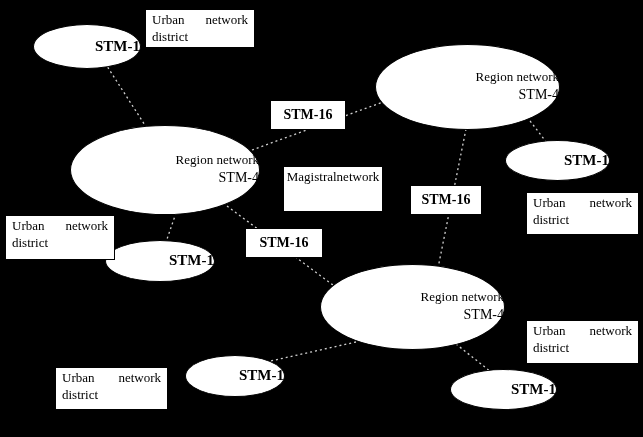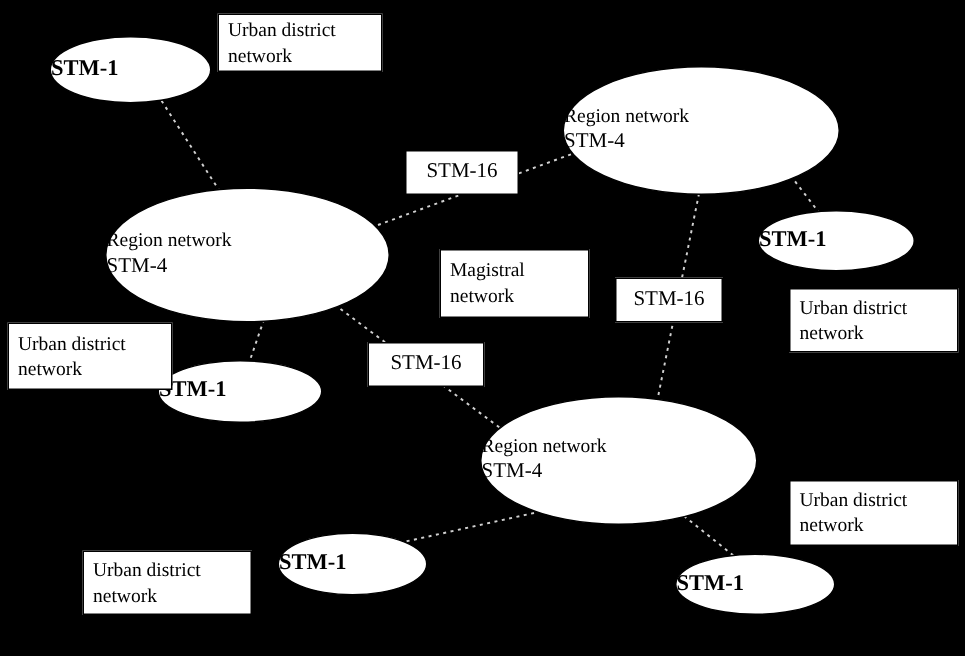--- a/index.html
+++ b/index.html
@@ -19,41 +19,40 @@
     stroke-width: 1.3;
     stroke-dasharray: 2 3;
   }
   .node {
     position: absolute;
     background: var(--node-fill, #fff);
     border: 1px solid var(--node-border, #000);
     border-radius: 50%;
     display: flex;
     flex-direction: column;
-    align-items: flex-start;
+    align-items: flex-end;
     justify-content: center;
     text-align: center;
     font-size: 13px;
     line-height: 1.3;
   }
   .box {
     position: absolute;
     background: var(--node-fill, #fff);
     border: 1px solid var(--node-border, #000);
     display: flex;
-    flex-direction: column;
     justify-content: center;
     font-size: 13px;
     line-height: 1.3;
     padding: 2px 6px;
   }
   .box.left-text { align-items: flex-start; text-align: left; }
   .box.center-text { align-items: center; text-align: center; }
   .stm1-label { font-weight: bold; font-size: 15px; }
-  .stm16-label { font-weight: normal; font-size: 14px; }
+  .stm16-label { font-weight: bold; font-size: 14px; }
   .region-line2 { font-weight: normal; font-size: 14px; }
 </style>
 </head>
 <body>
 
 <div class="canvas">
 
   <svg class="links">
     <line x1="105" y1="63" x2="150" y2="133"></line>
     <line x1="252" y1="150" x2="383" y2="102"></line>
@@ -110,21 +109,21 @@
 
   <div class="box center-text" style="left:245px; top:228px; width:78px; height:30px;">
     <span class="stm16-label">STM-16</span>
   </div>
 
   <div class="box left-text" style="left:145px; top:9px; width:110px; height:39px;">
     <span>Urban district</span>
     <span>network</span>
   </div>
 
-  <div class="box left-text" style="left:293px; top:166px; width:100px; height:46px;">
+  <div class="box left-text" style="left:283px; top:166px; width:100px; height:46px;">
     <span>Magistral</span>
     <span>network</span>
   </div>
 
   <div class="box left-text" style="left:526px; top:192px; width:113px; height:43px;">
     <span>Urban district</span>
     <span>network</span>
   </div>
 
   <div class="box left-text" style="left:5px; top:215px; width:110px; height:45px;">

